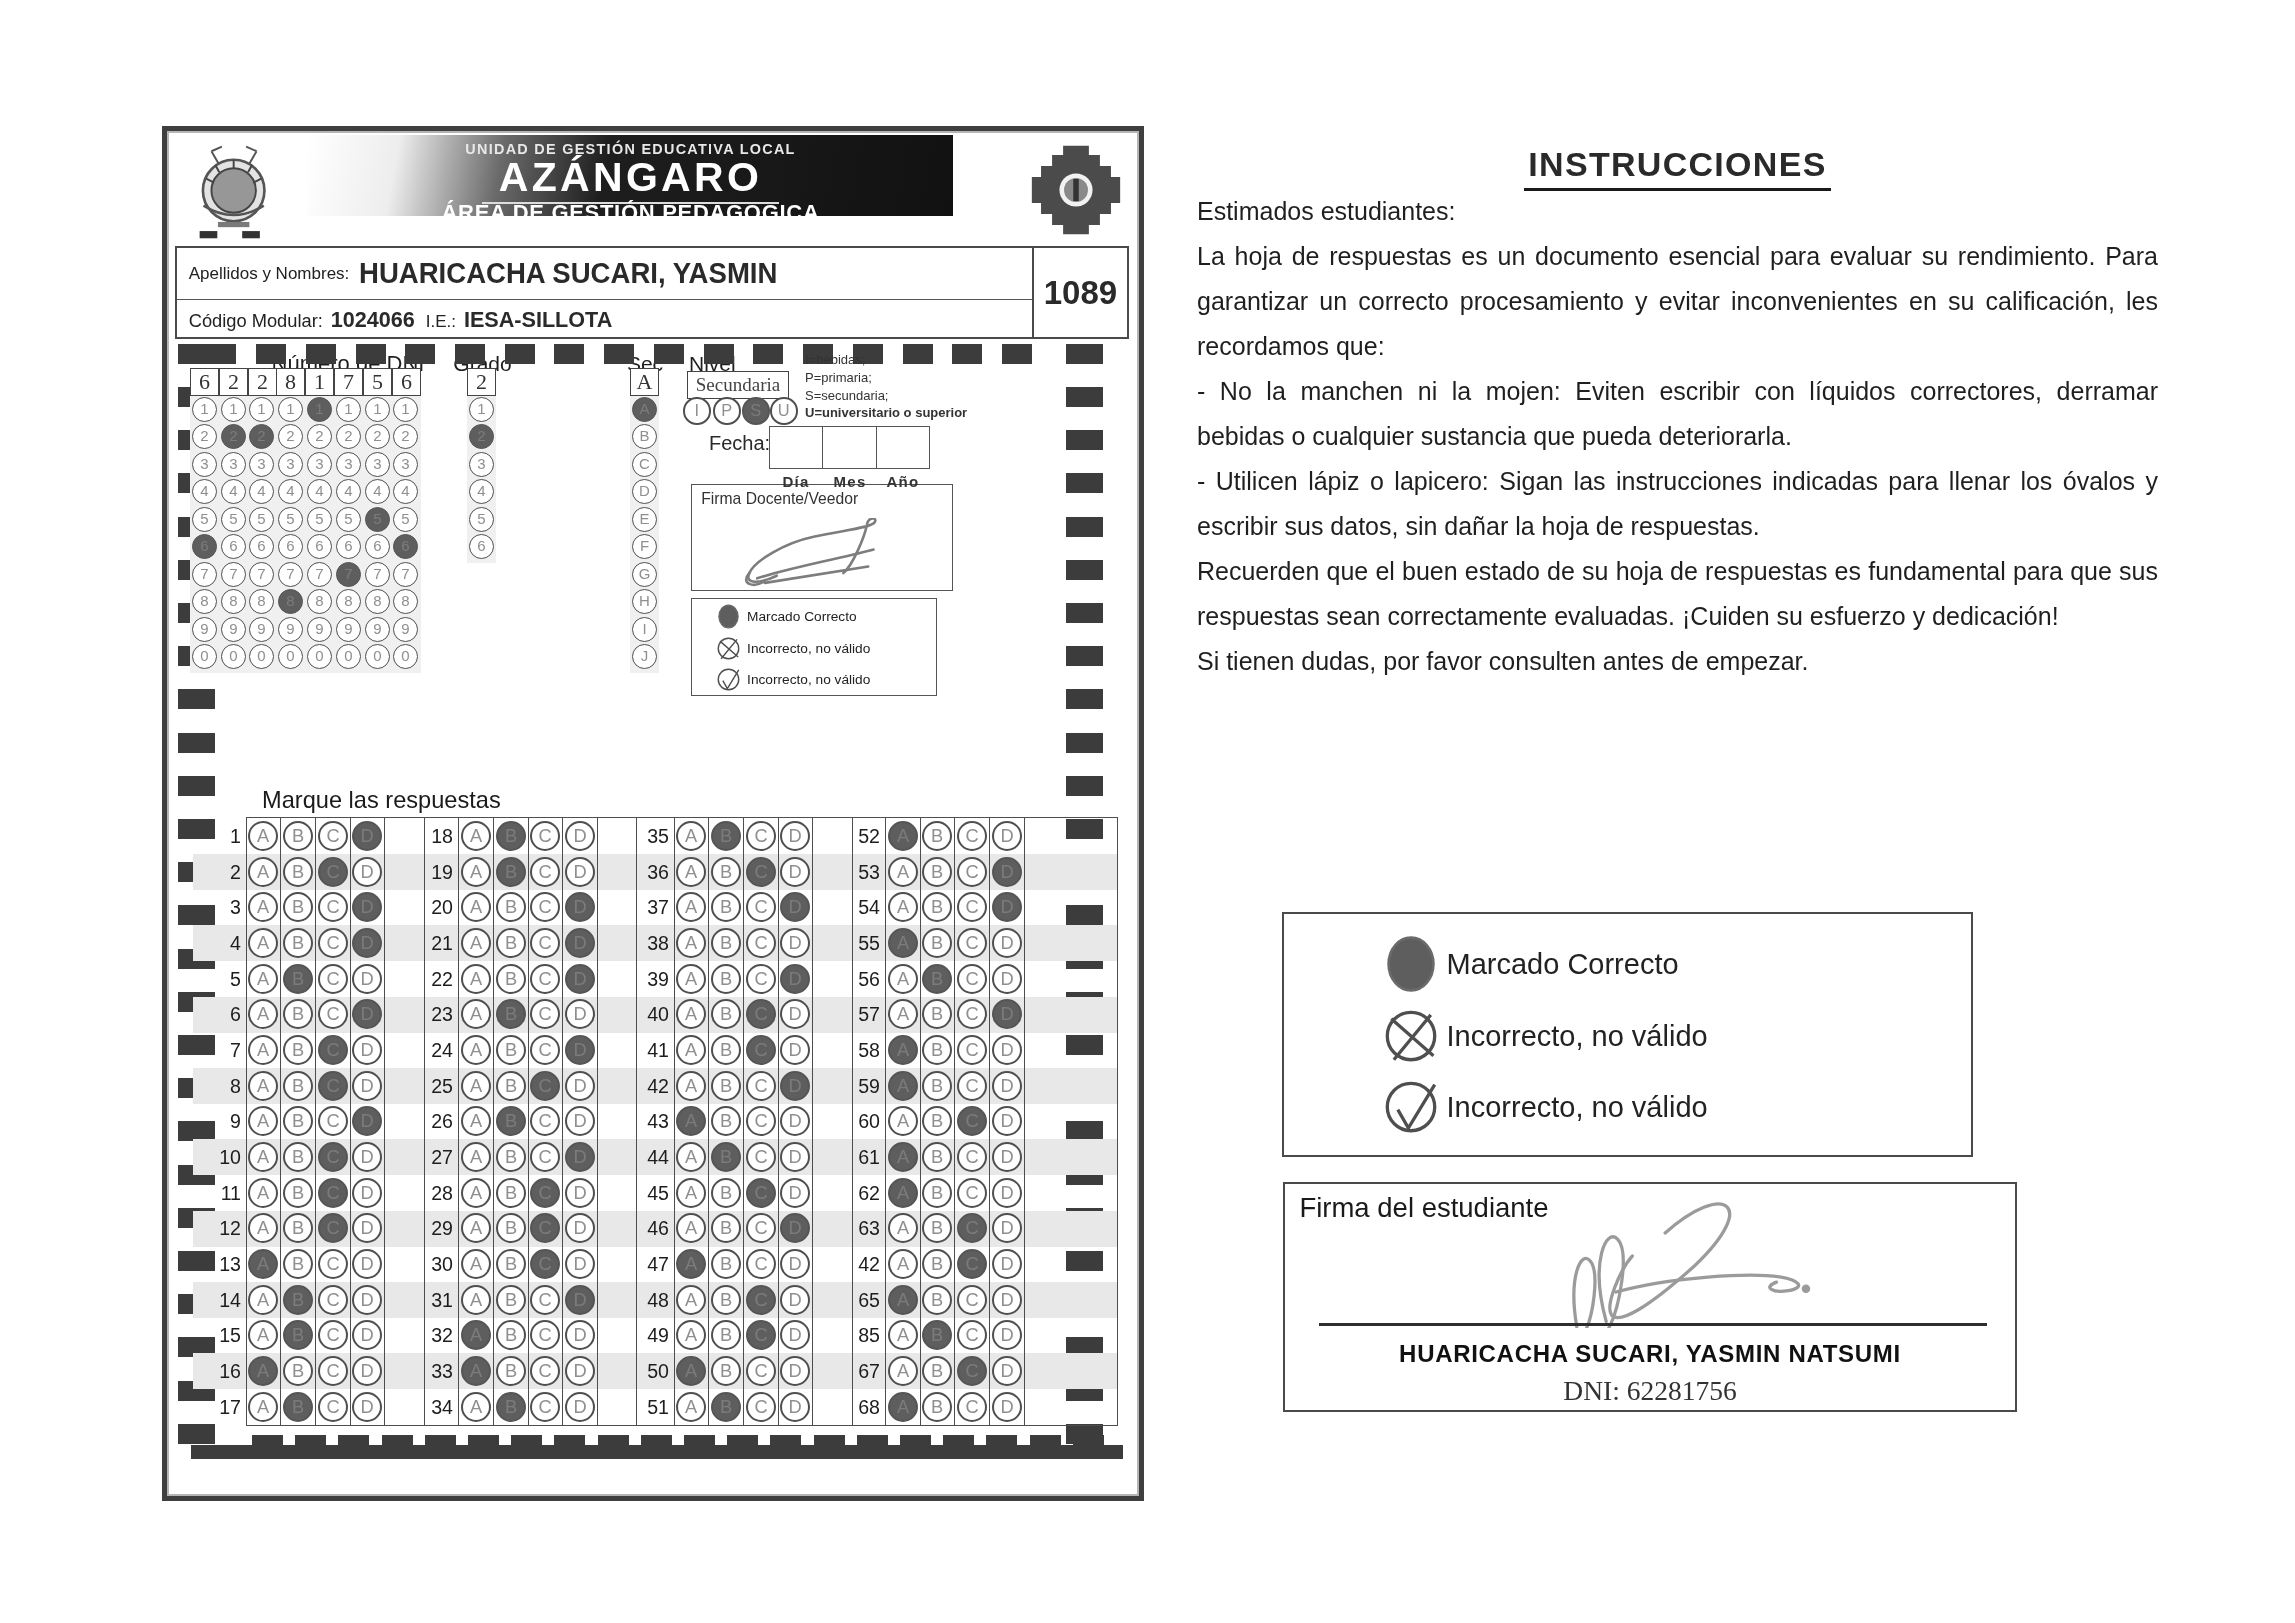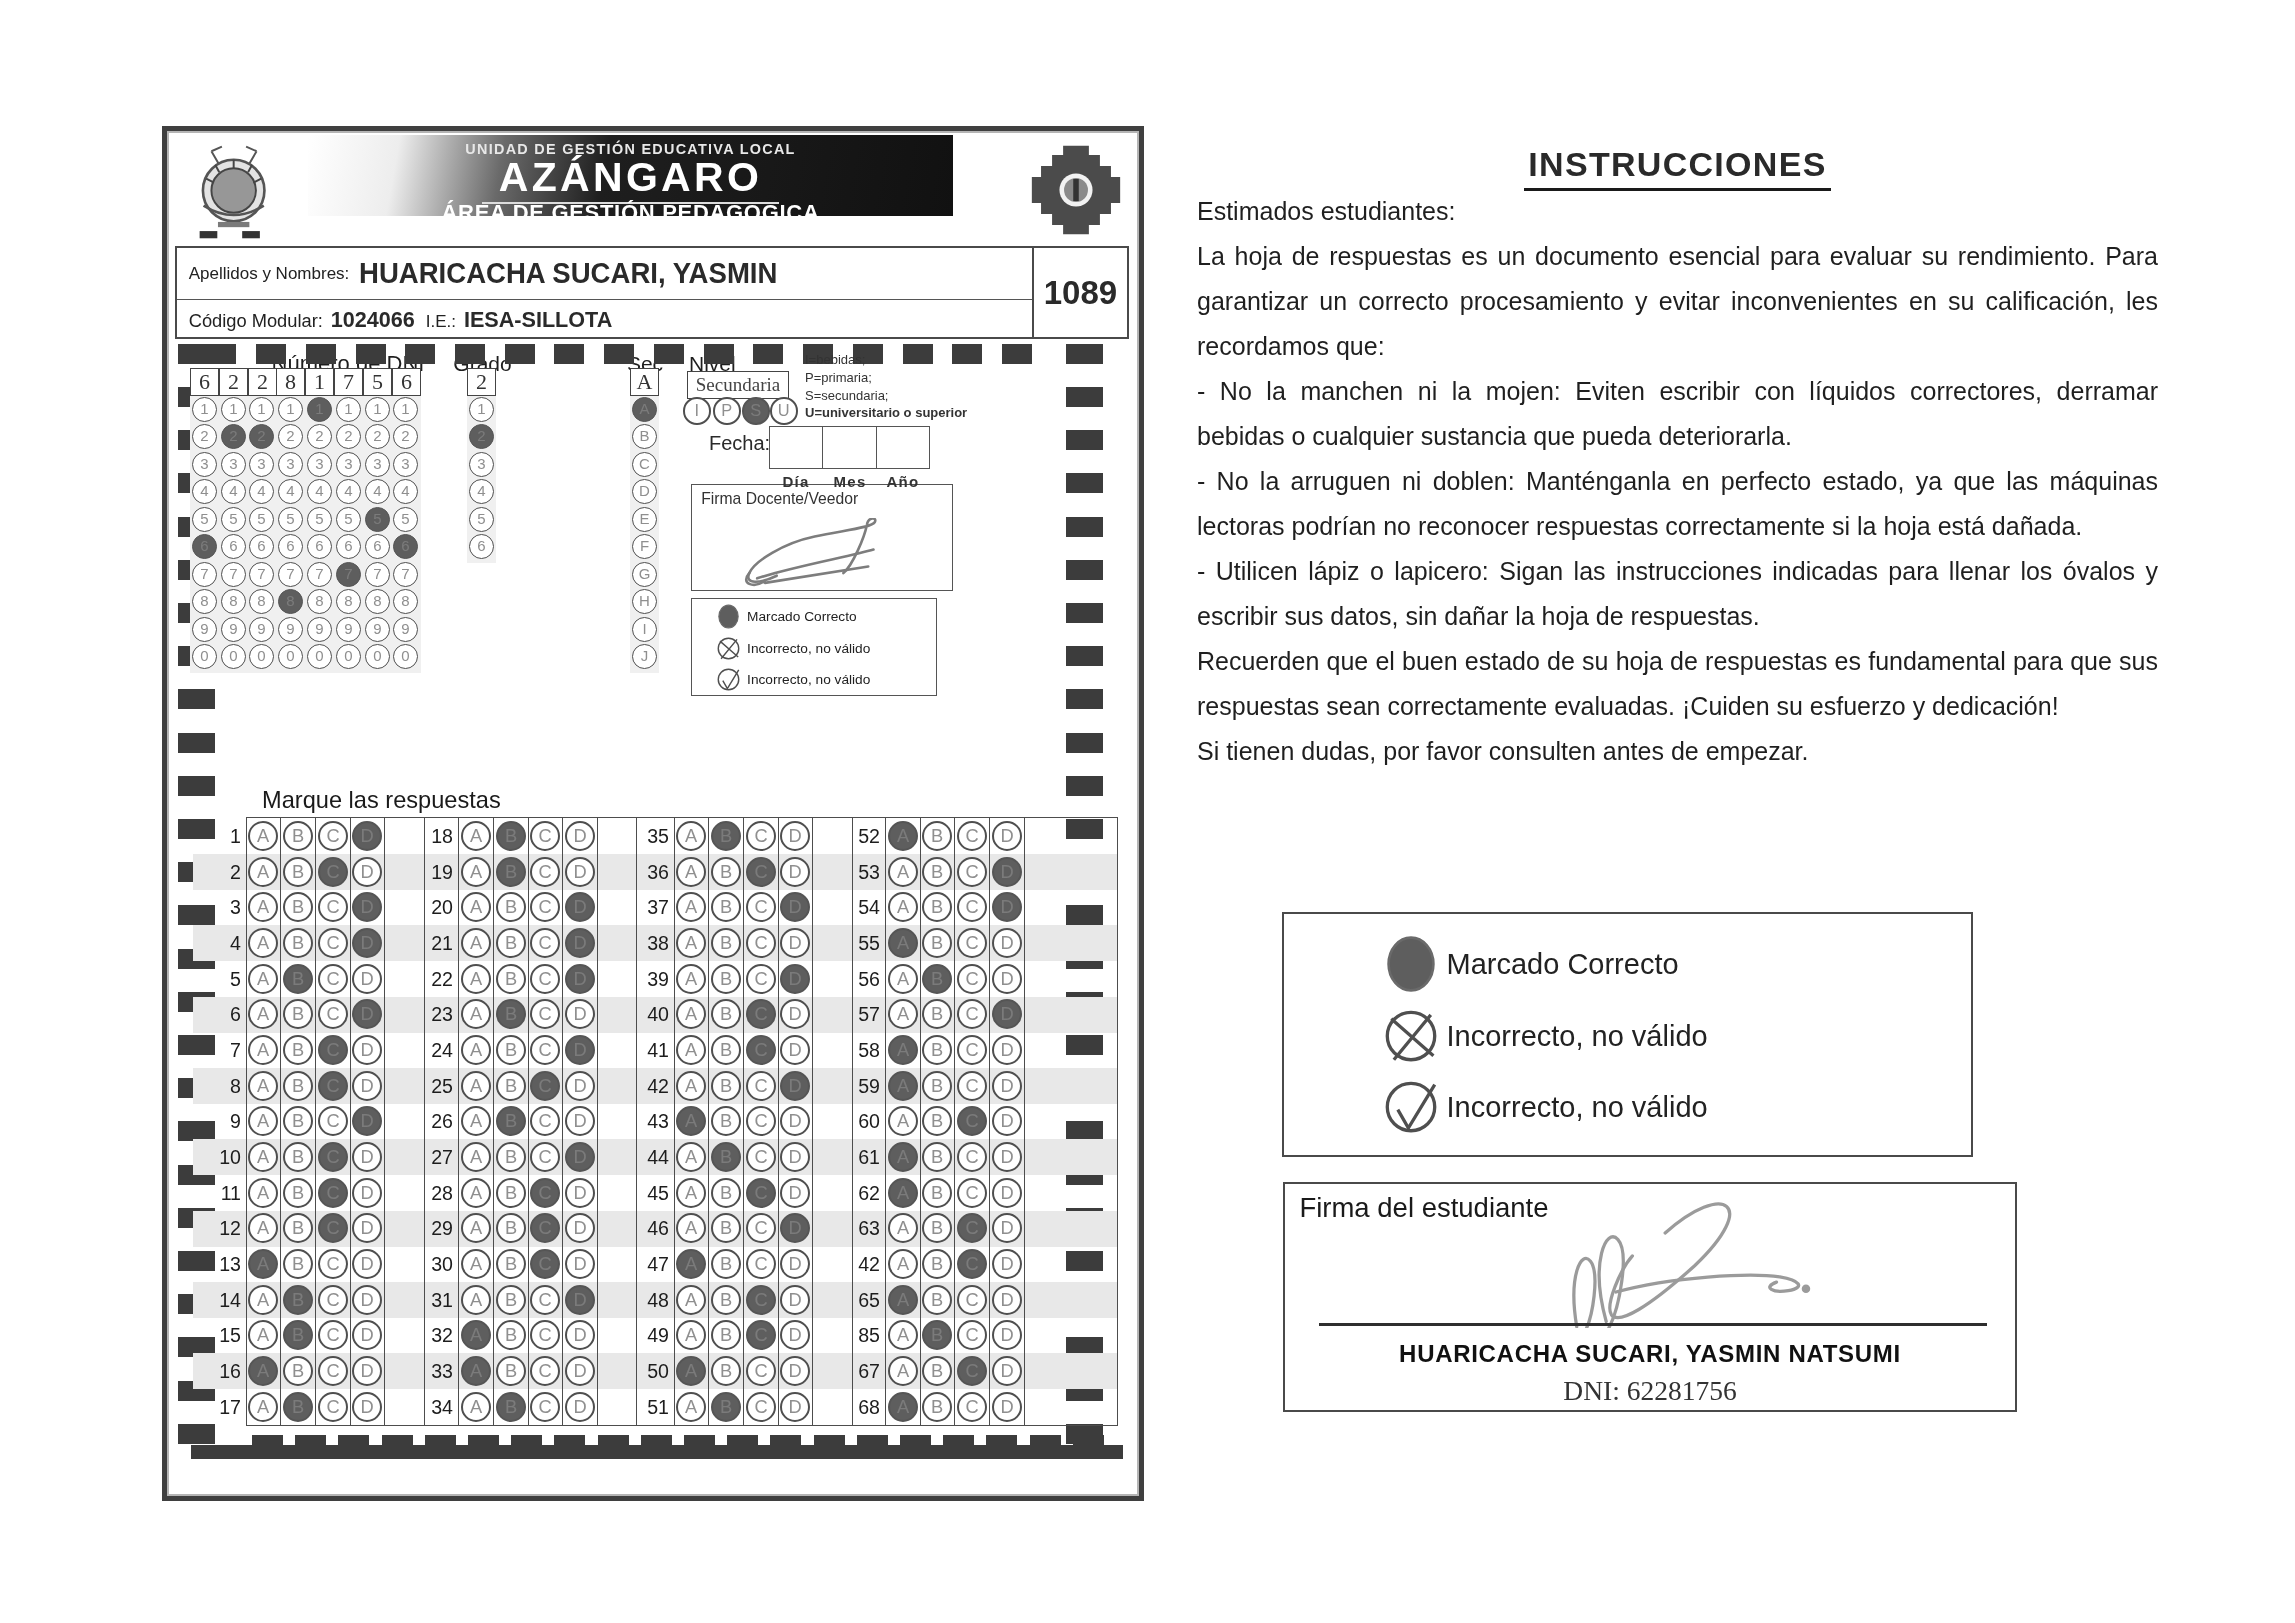--- a/index.html
+++ b/index.html
@@ -786,21 +786,20 @@
     <div class="bubble" style="left: 755px; top: 1261px;">B</div>
     <div class="bubble" style="left: 790px; top: 1261px;">C</div>
     <div class="bubble" style="left: 825px; top: 1261px;">D</div>
   </div>
 
 <div class="instr-title-wrap abs"><span>INSTRUCCIONES</span></div>
 <div id="instr-text" class="abs">
     <div class="ipara">Estimados estudiantes:</div>
     <div class="ipara">La hoja de respuestas es un documento esencial para evaluar su rendimiento. Para garantizar un correcto procesamiento y evitar inconvenientes en su calificación, les recordamos que:</div>
     <div class="ipara">- No la manchen ni la mojen: Eviten escribir con líquidos correctores, derramar bebidas o cualquier sustancia que pueda deteriorarla.</div>
-    <div class="ipara">- No la arruguen ni doblen: Manténganla en perfecto estado, ya que las máquinas lectoras podrían no reconocer respuestas correctamente si la hoja está dañada.</div>
     <div class="ipara">- Utilicen lápiz o lapicero: Sigan las instrucciones indicadas para llenar los óvalos y escribir sus datos, sin dañar la hoja de respuestas.</div>
     <div class="ipara">Recuerden que el buen estado de su hoja de respuestas es fundamental para que sus respuestas sean correctamente evaluadas. ¡Cuiden su esfuerzo y dedicación!</div>
     <div class="ipara">Si tienen dudas, por favor consulten antes de empezar.</div>
   </div>
 <div class="rlegend abs" id="rlegend">
     <div class="litem" style="left: 98px; top: 21px;">
       <svg width="58" height="58" viewBox="0 0 44 44">
         <ellipse cx="22" cy="22" rx="17" ry="20" fill="#5e5e5e" stroke="#6a6a6a" stroke-width="2"></ellipse>
       </svg>
       <div class="ltext" style="font-size: 29px;">Marcado Correcto</div>

